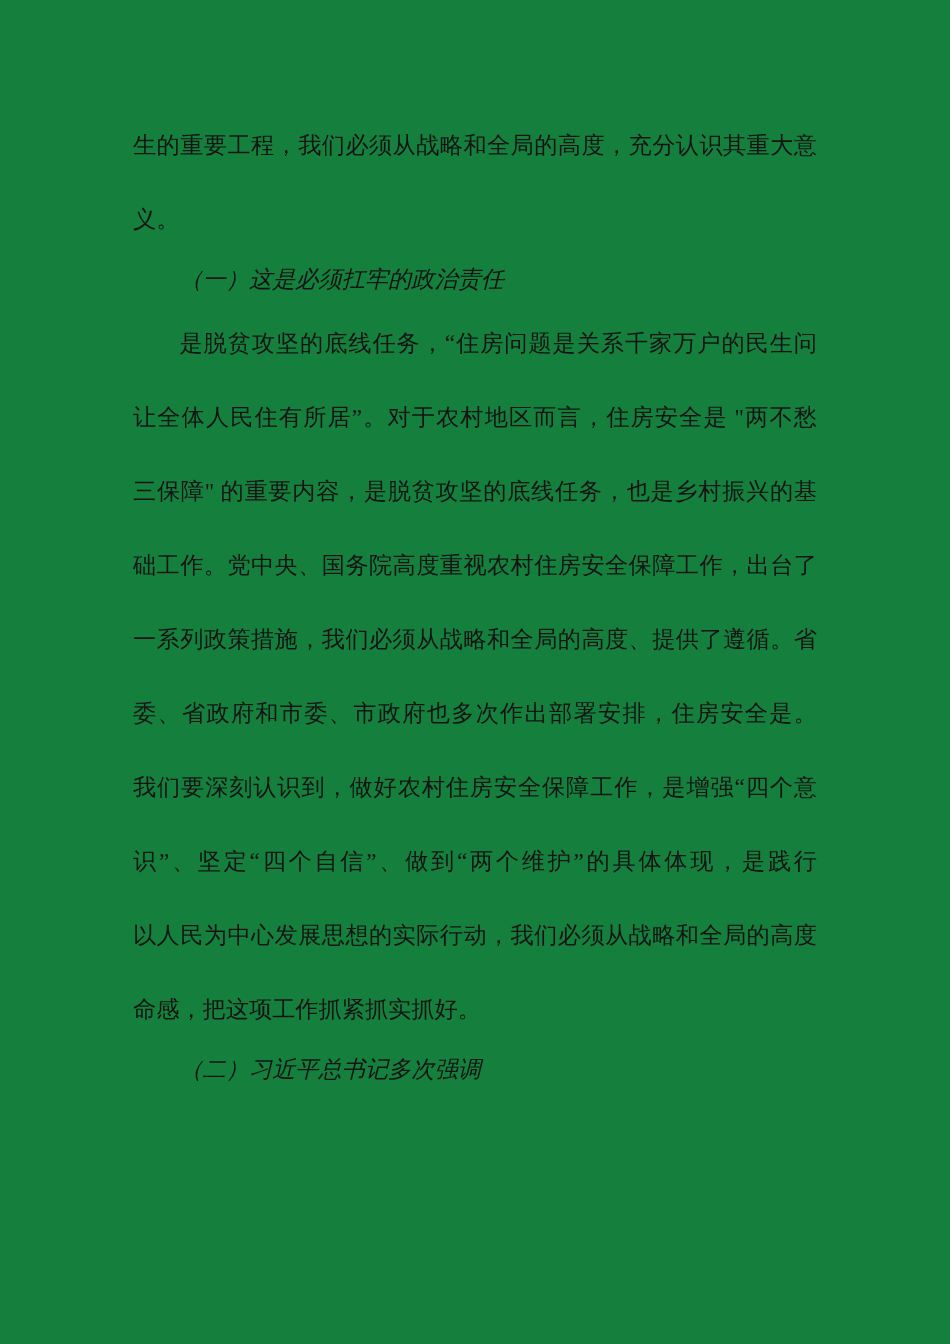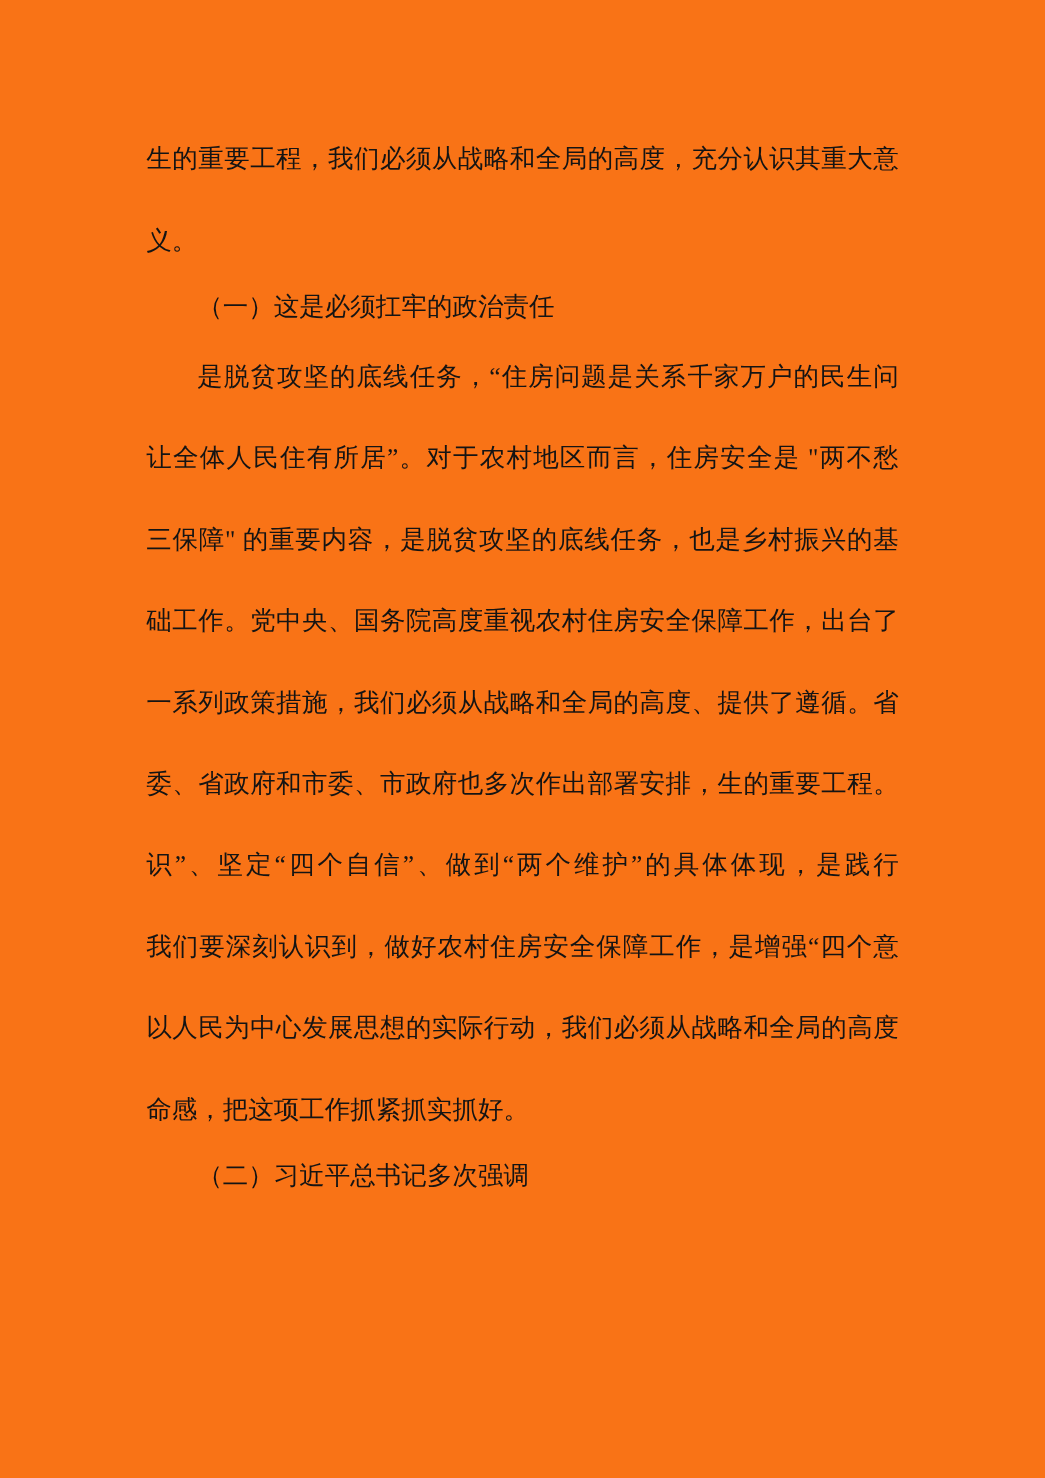--- a/index.html
+++ b/index.html
@@ -4,36 +4,37 @@
 <style>
   html, body {
     margin: 0;
     padding: 0;
     background: #ffffff;
   }
   .page {
     position: relative;
     width: 950px;
     height: 1344px;
-    background: #f97316;
+    background: #15803d;
     overflow: hidden;
     font-family: "Liberation Serif", "DejaVu Serif", serif;
   }
   .doc {
     position: absolute;
     left: 133px;
     top: 108px;
     width: 684px;
     color: #141414;
     font-size: 23.2px;
   }
   .para { margin: 0; }
   .para.heading {
     margin-top: -14px;
     margin-bottom: -10px;
+    font-style: italic;
   }
   .line {
     height: 74px;
     line-height: 74px;
     text-align: justify;
     text-align-last: justify;
     overflow: hidden;
   }
   .line.last {
     text-align-last: left;
@@ -53,23 +54,23 @@
       </div>
       <div class="para heading">
         <div class="line last indent">（一）这是必须扛牢的政治责任</div>
       </div>
       <div class="para">
         <div class="line indent">是脱贫攻坚的底线任务，“住房问题是关系千家万户的民生问</div>
         <div class="line">让全体人民住有所居”。对于农村地区而言，住房安全是 "两不愁</div>
         <div class="line">三保障" 的重要内容，是脱贫攻坚的底线任务，也是乡村振兴的基</div>
         <div class="line">础工作。党中央、国务院高度重视农村住房安全保障工作，出台了</div>
         <div class="line">一系列政策措施，我们必须从战略和全局的高度、提供了遵循。省</div>
-        <div class="line">委、省政府和市委、市政府也多次作出部署安排，生的重要工程。</div>
+        <div class="line">委、省政府和市委、市政府也多次作出部署安排，住房安全是。</div>
+        <div class="line">我们要深刻认识到，做好农村住房安全保障工作，是增强“四个意</div>
         <div class="line">识”、坚定“四个自信”、做到“两个维护”的具体体现，是践行</div>
-        <div class="line">我们要深刻认识到，做好农村住房安全保障工作，是增强“四个意</div>
         <div class="line">以人民为中心发展思想的实际行动，我们必须从战略和全局的高度</div>
         <div class="line last">命感，把这项工作抓紧抓实抓好。</div>
       </div>
       <div class="para heading">
         <div class="line last indent">（二）习近平总书记多次强调</div>
       </div>
     </div>
 </div>
 
 </body></html>

